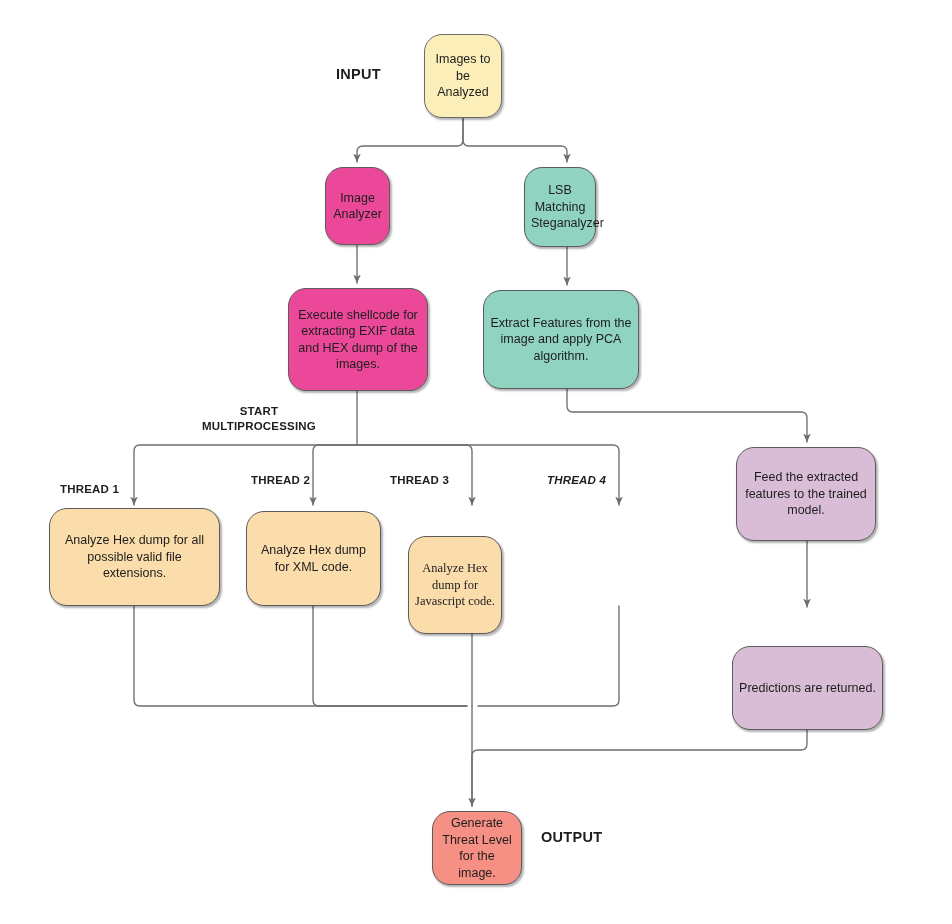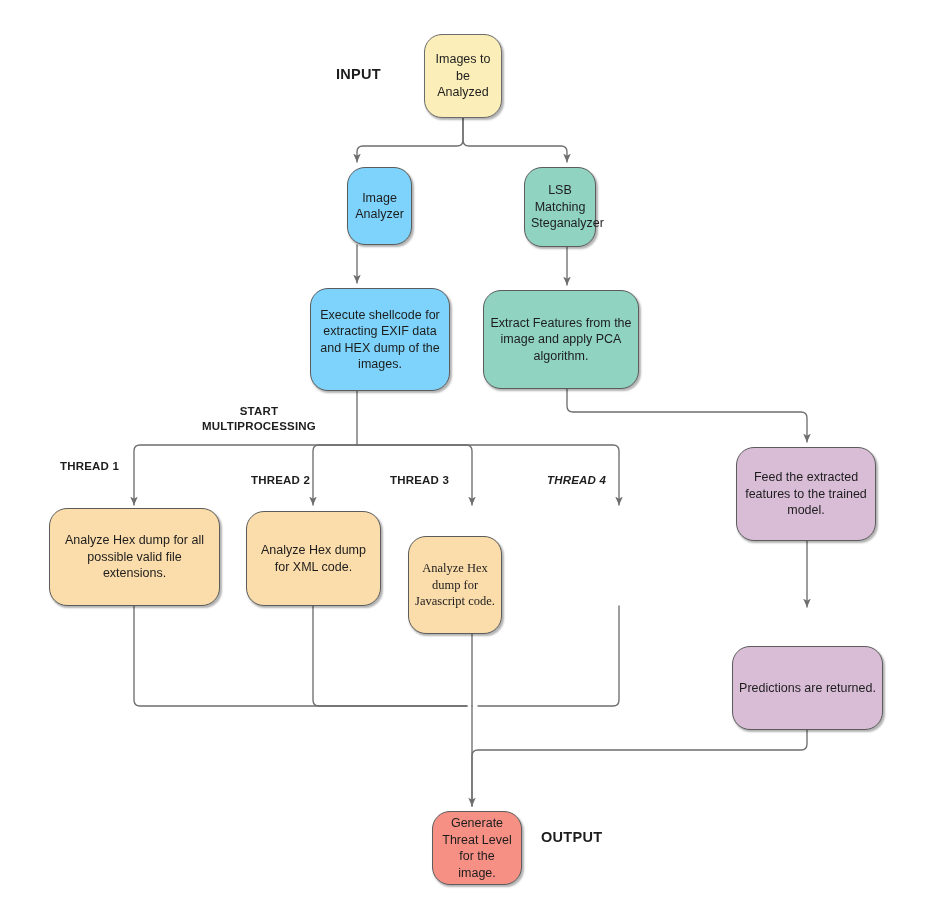--- a/index.html
+++ b/index.html
@@ -36,21 +36,21 @@
     justify-content: center;
     text-align: center;
     color: #1d1d1d;
     font-size: 12.5px;
     line-height: 1.32;
     padding: 4px 6px;
     box-shadow: 1.5px 2px 2px rgba(0,0,0,0.30);
   }
   .node span { display: block; width: 100%; }
   .n-yellow { background: #fbeeb8; border-color: #6b6b6b; }
-  .n-blue   { background: #7dd3fc; border-color: #5c5c5c; margin-left: 22px; }
+  .n-blue   { background: #ec4899; border-color: #5c5c5c; }
   .n-teal   { background: #8fd3c0; border-color: #5c5c5c; }
   .n-orange { background: #fbdcab; border-color: #5c5c5c; }
   .n-purple { background: #d9bdd7; border-color: #5c5c5c; }
   .n-red    { background: #f79084; border-color: #5c5c5c; }
 
   .tag {
     position: absolute;
     color: #1d1d1d;
     font-size: 14.5px;
     font-weight: 700;
@@ -110,21 +110,21 @@
   </svg>
 
   <div class="tag" style="left:336px; top:66px;">INPUT</div>
   <div class="tag" style="left:541px; top:829px;">OUTPUT</div>
 
   <div class="tag small center" style="left:179px; top:404px; width:160px;text-align:center;">
     <div>START</div>
     <div>MULTIPROCESSING</div>
   </div>
 
-  <div class="tag small" style="left:60px; top:460px;">THREAD 1</div>
+  <div class="tag small" style="left:60px; top:483px;">THREAD 1</div>
   <div class="tag small" style="left:251px; top:474px;">THREAD 2</div>
   <div class="tag small" style="left:390px; top:474px;">THREAD 3</div>
   <div class="tag small" style="left:547px; top:474px;font-style:italic;">THREAD 4</div>
 
   <div class="node n-yellow" style="left:424px; top:34px; width:78px; height:84px;">
     <span>Images to be Analyzed</span>
   </div>
 
   <div class="node n-blue" style="left:325px; top:167px; width:65px; height:78px;">
     <span>Image Analyzer</span>

